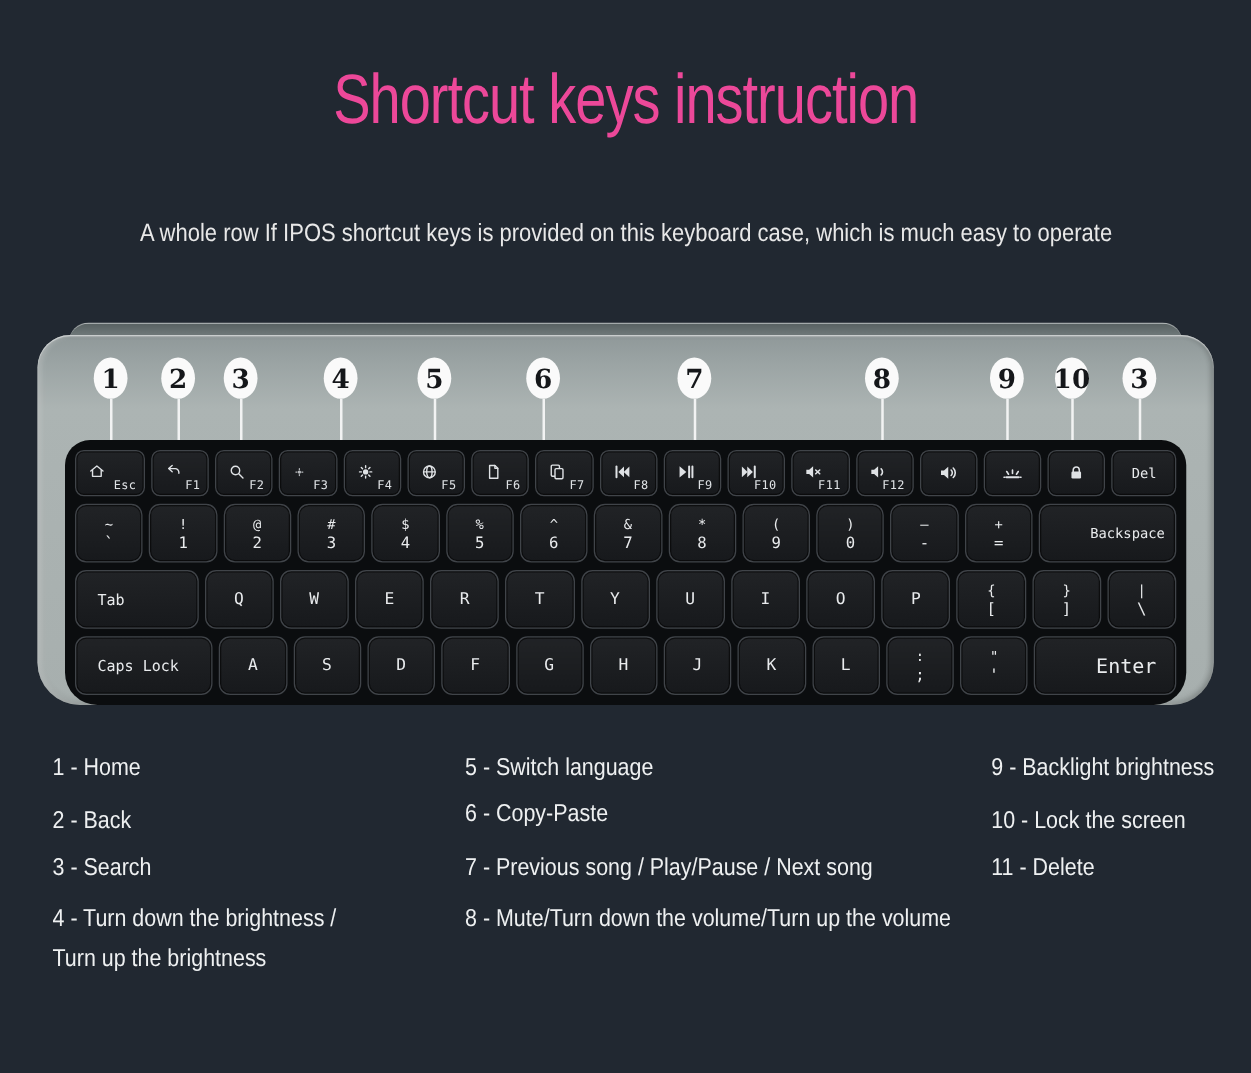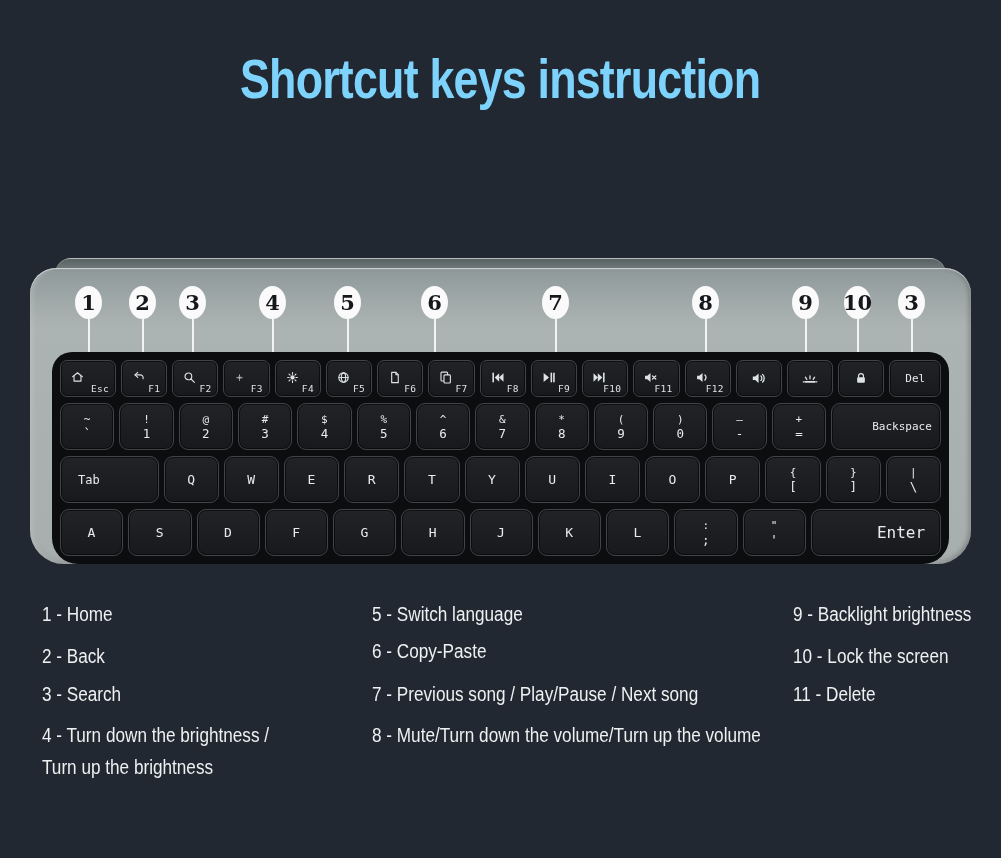--- a/index.html
+++ b/index.html
@@ -2,21 +2,21 @@
 <html><head>
 <meta charset="utf-8">
 <style>
   html,body{margin:0;padding:0;background:#212831;}
   #canvas{position:relative;width:1001px;height:858px;background:#212831;overflow:hidden;
           font-family:"Liberation Sans",sans-serif;color:#f2f2f2;}
   .squeeze{display:inline-block;white-space:nowrap;}
 
   
   .title{position:absolute;top:46px;left:0;width:1001px;text-align:center;
-         font-size:56px;font-weight:bold;color:#7dd3fc;letter-spacing:-1px;}
+         font-size:56px;font-weight:normal;color:#ec4899;letter-spacing:-1px;}
   .title .squeeze{transform:scaleX(.8);}
   .sub{position:absolute;left:0;width:1001px;text-align:center;font-size:20px;color:#e8e8e8;}
   .sub .squeeze{transform:scaleX(.88);}
   .sub1{top:146px;} .sub2{top:176px;}
 
   
   .kb{position:absolute;left:30px;top:258px;width:941px;height:306px;}
   .hinge{position:absolute;left:25px;top:0;width:891px;height:46px;border-radius:16px 16px 0 0;
          background:linear-gradient(180deg,#59
 6263,#7e8889 35%,#8d9697);
@@ -75,20 +75,21 @@
   .lcol2 .litem:nth-child(3){margin-bottom:19px;}
   .lcol3 .litem:nth-child(1){margin-bottom:20px;}
   .lcol3 .litem:nth-child(2){margin-bottom:16px;}
 </style>
 </head>
 <body>
 
 <div id="canvas">
 
   <div class="title"><span class="squeeze">Shortcut keys instruction</span></div>
+  <div class="sub sub2"><span class="squeeze">A whole row If IPOS shortcut keys is provided on this keyboard case, which is much easy to operate</span></div>
 
   <div class="kb">
     <div class="hinge"></div>
     <div class="case"></div>
 
     <div class="cnum" style="left:45px">1</div>
     <div class="cnum" style="left:99px">2</div>
     <div class="cnum" style="left:149px">3</div>
     <div class="cnum" style="left:229px">4</div>
     <div class="cnum" style="left:304px">5</div>
@@ -344,20 +345,23 @@
             <span class="ktop">}</span>
             <span class="kbot">]</span>
           </div>
         <div class="key dkey">
             <span class="ktop">|</span>
             <span class="kbot">\</span>
           </div>
       </div>
 
       <div class="krow std">
+        <div class="key alignl w-caps">
+            <span>Caps Lock</span>
+          </div>
         <div class="key lkey">
             <span>A</span>
           </div>
         <div class="key lkey">
             <span>S</span>
           </div>
         <div class="key lkey">
             <span>D</span>
           </div>
         <div class="key lkey">

